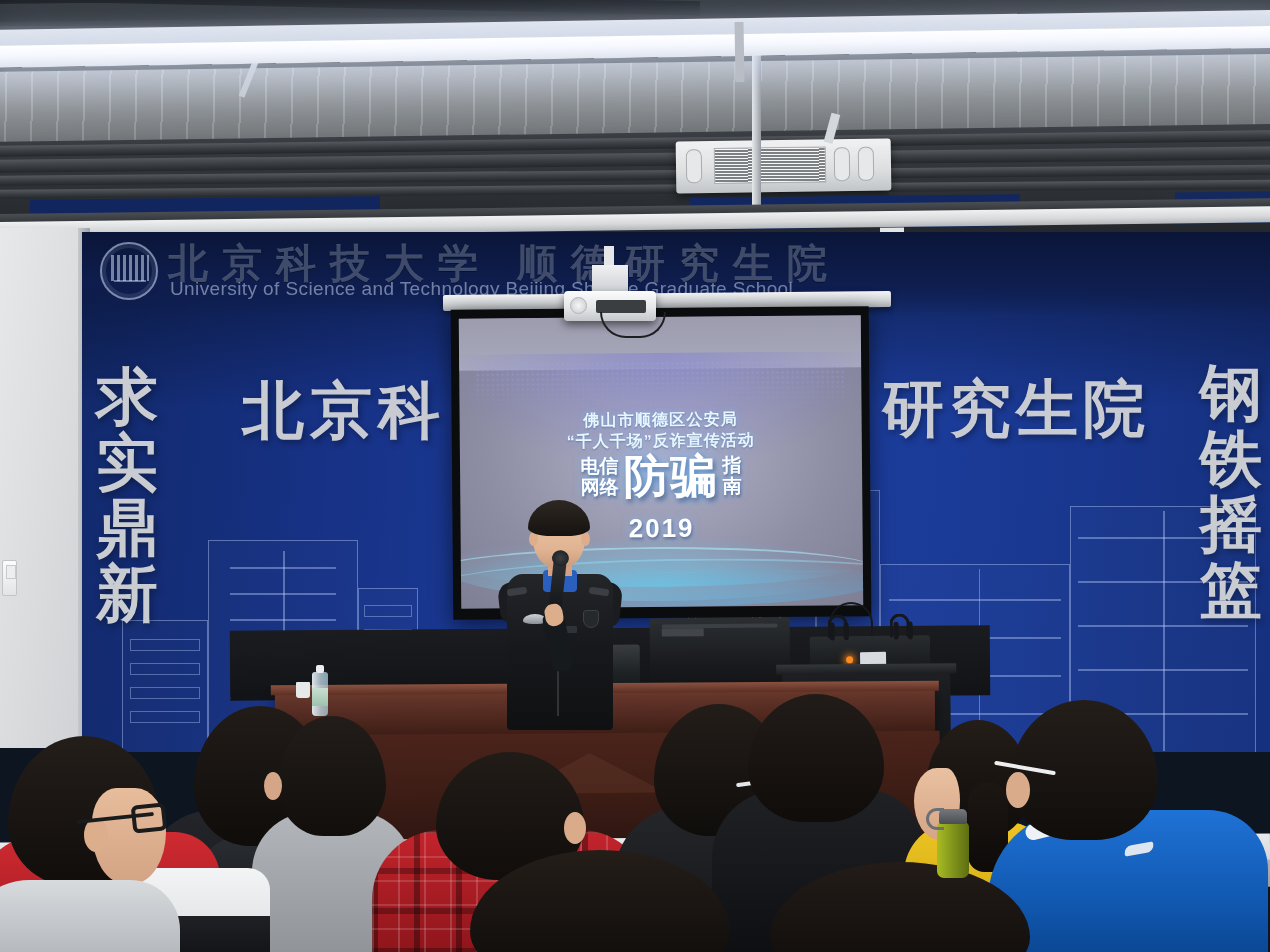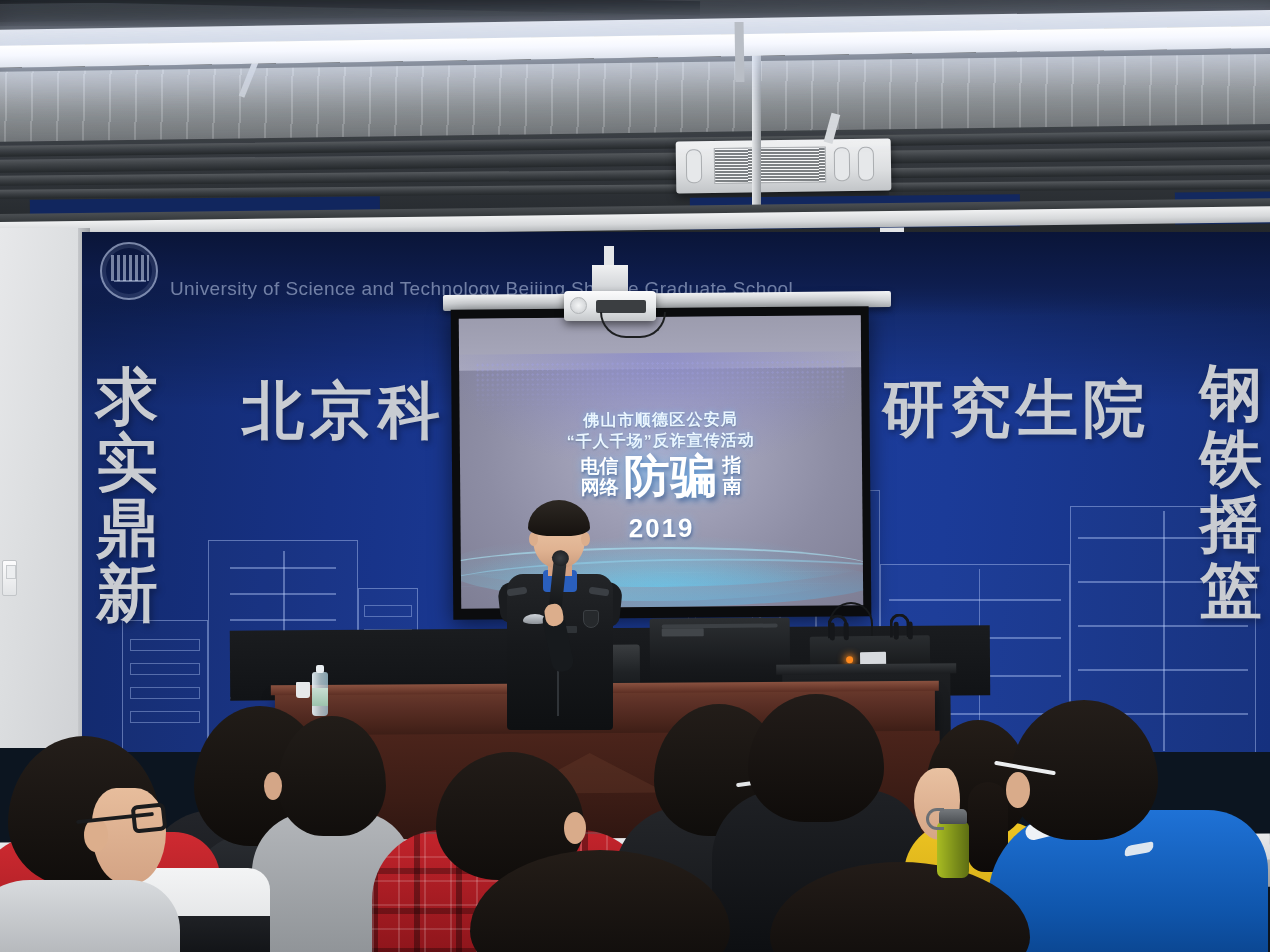--- a/index.html
+++ b/index.html
@@ -509,20 +509,21 @@
         <div class="hbar" style="left:4%; top:74px;  width:92%;"></div>
         <div class="hbar" style="left:4%; top:118px; width:92%;"></div>
         <div class="hbar" style="left:4%; top:162px; width:92%;"></div>
         <div class="hbar" style="left:4%; top:206px; width:92%;"></div>
         <div class="vbar" style="left:50%; top:4px; height:240px;"></div>
       </div>
     </div>
 
     <div class="bd-header">
       <div class="crest"></div>
+      <div class="bd-cn">北京科技大学  顺德研究生院</div>
       <div class="bd-en">University of Science and Technology Beijing Shunde Graduate School</div>
     </div>
 
     <div class="vcol" style="left:14px; top:132px; font-size:62px;">
       <span>求</span>
       <span>实</span>
       <span>鼎</span>
       <span>新</span>
     </div>
 

